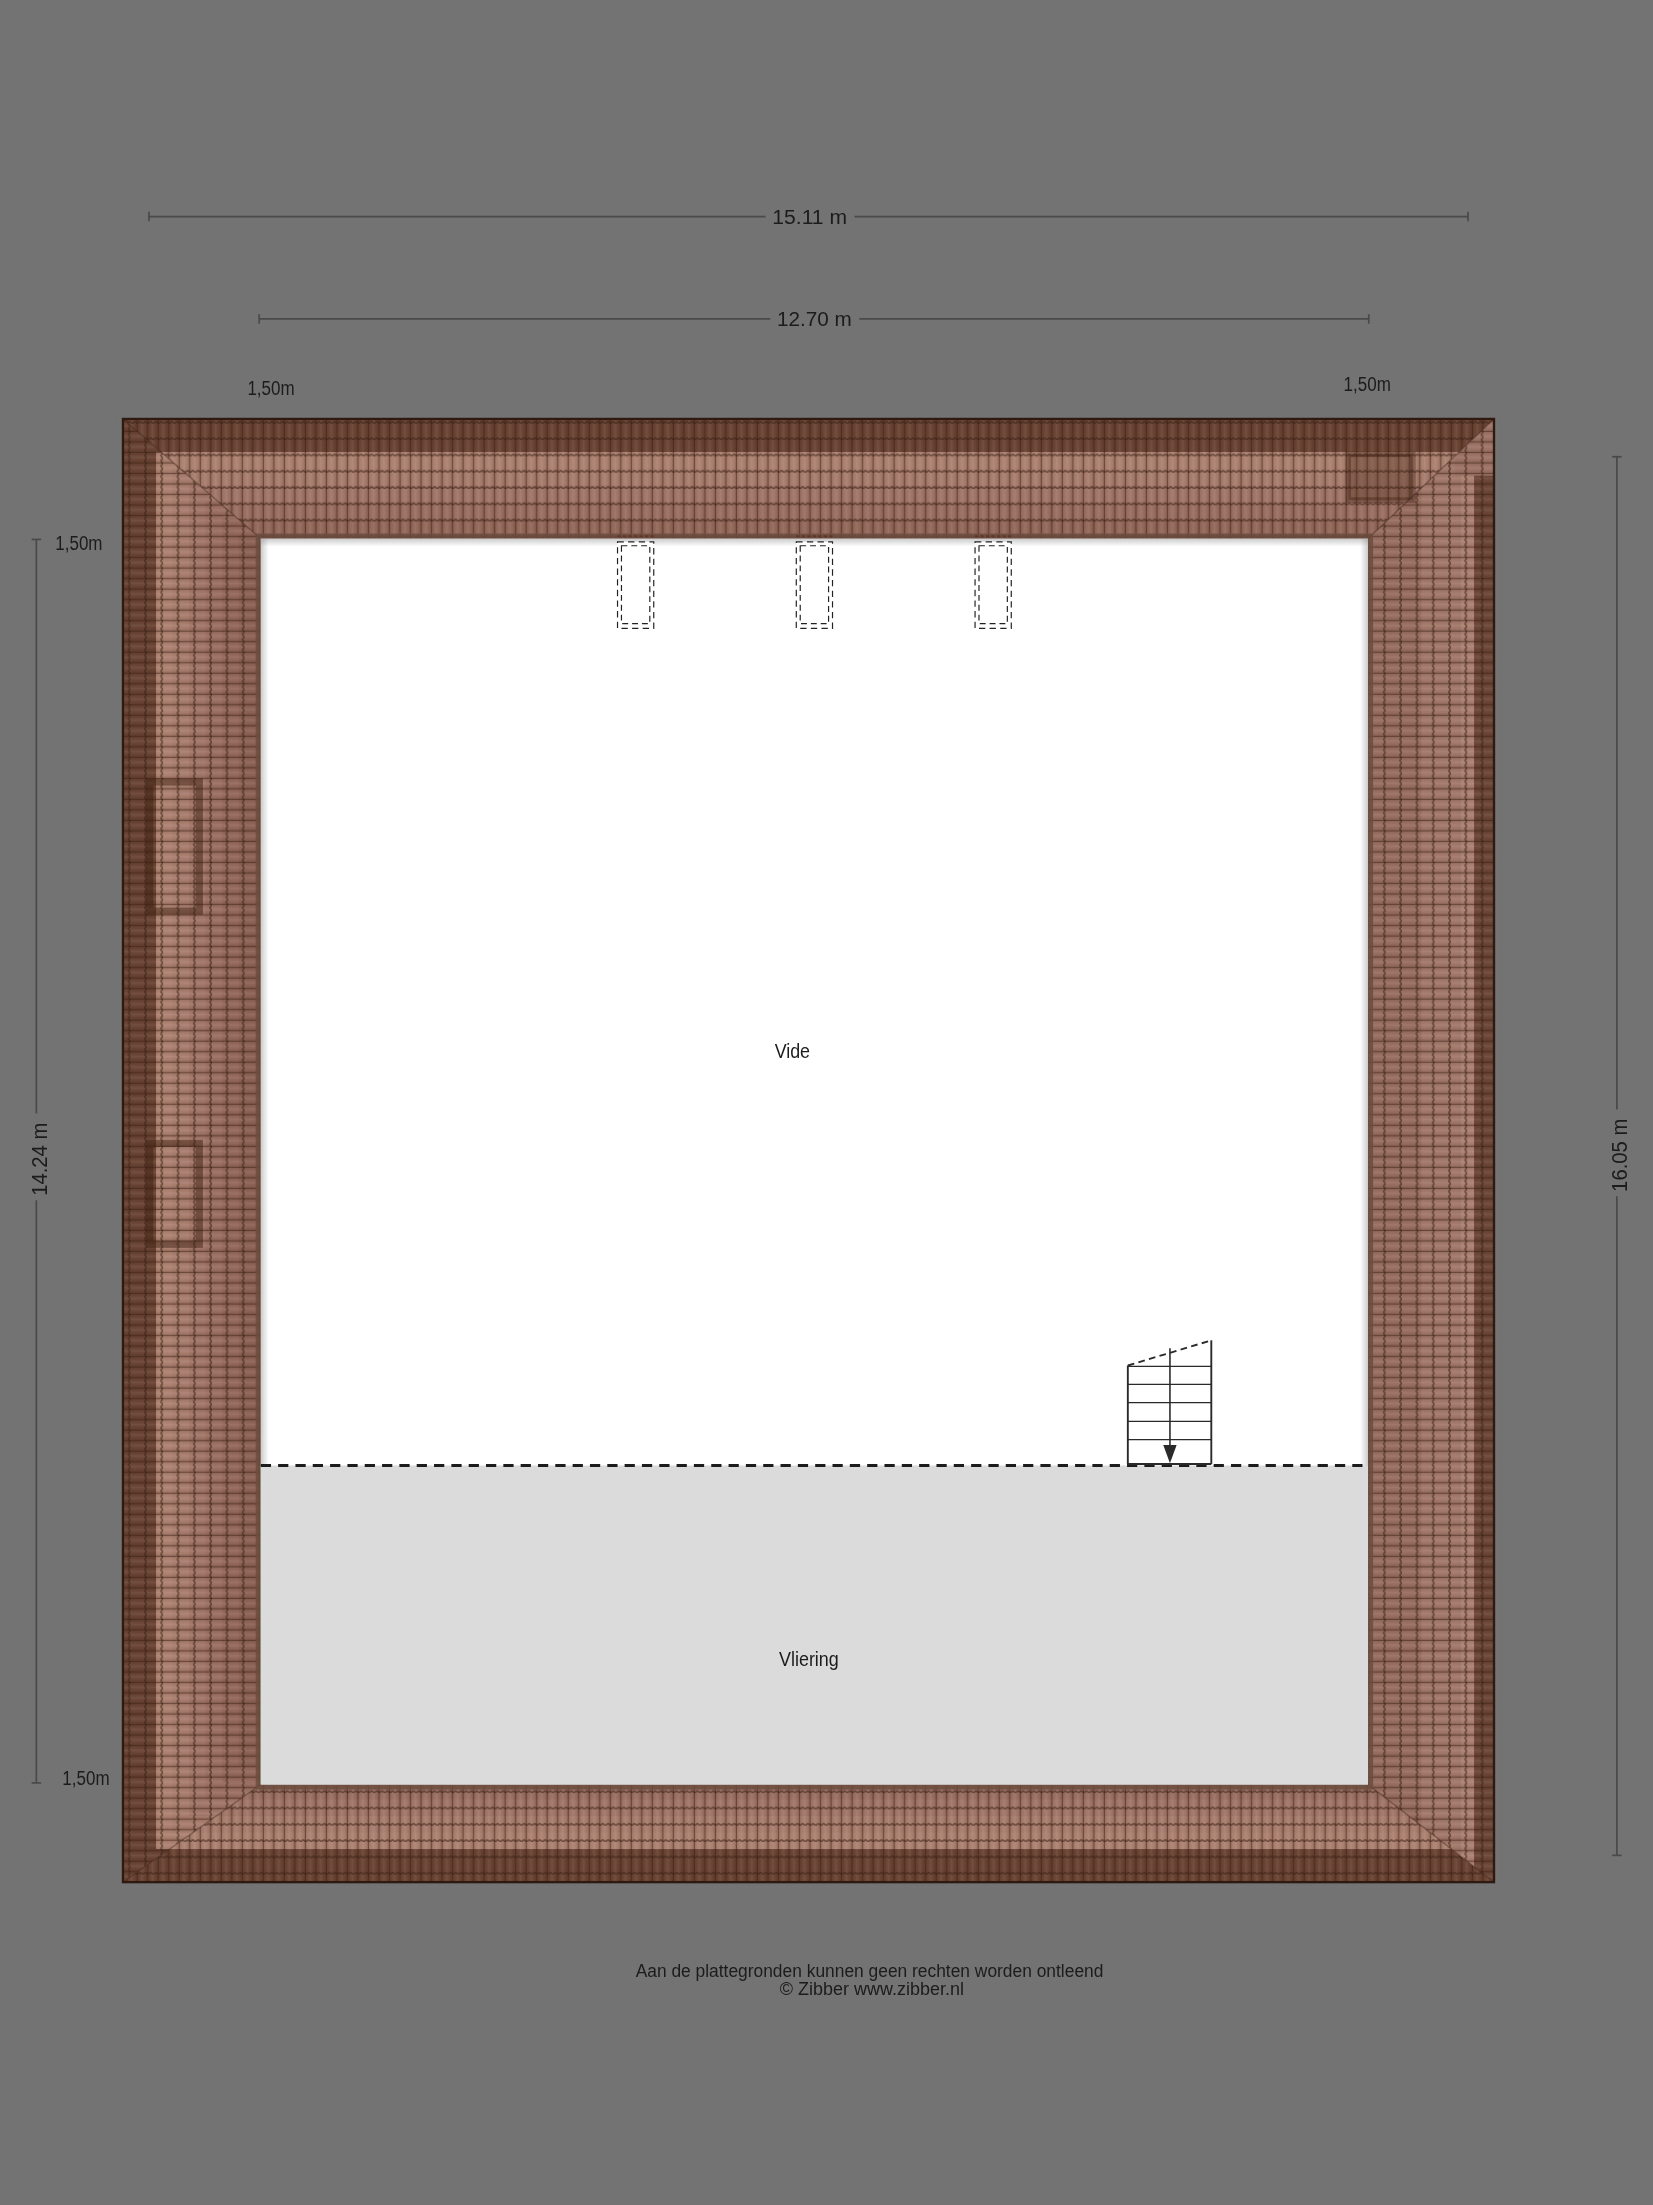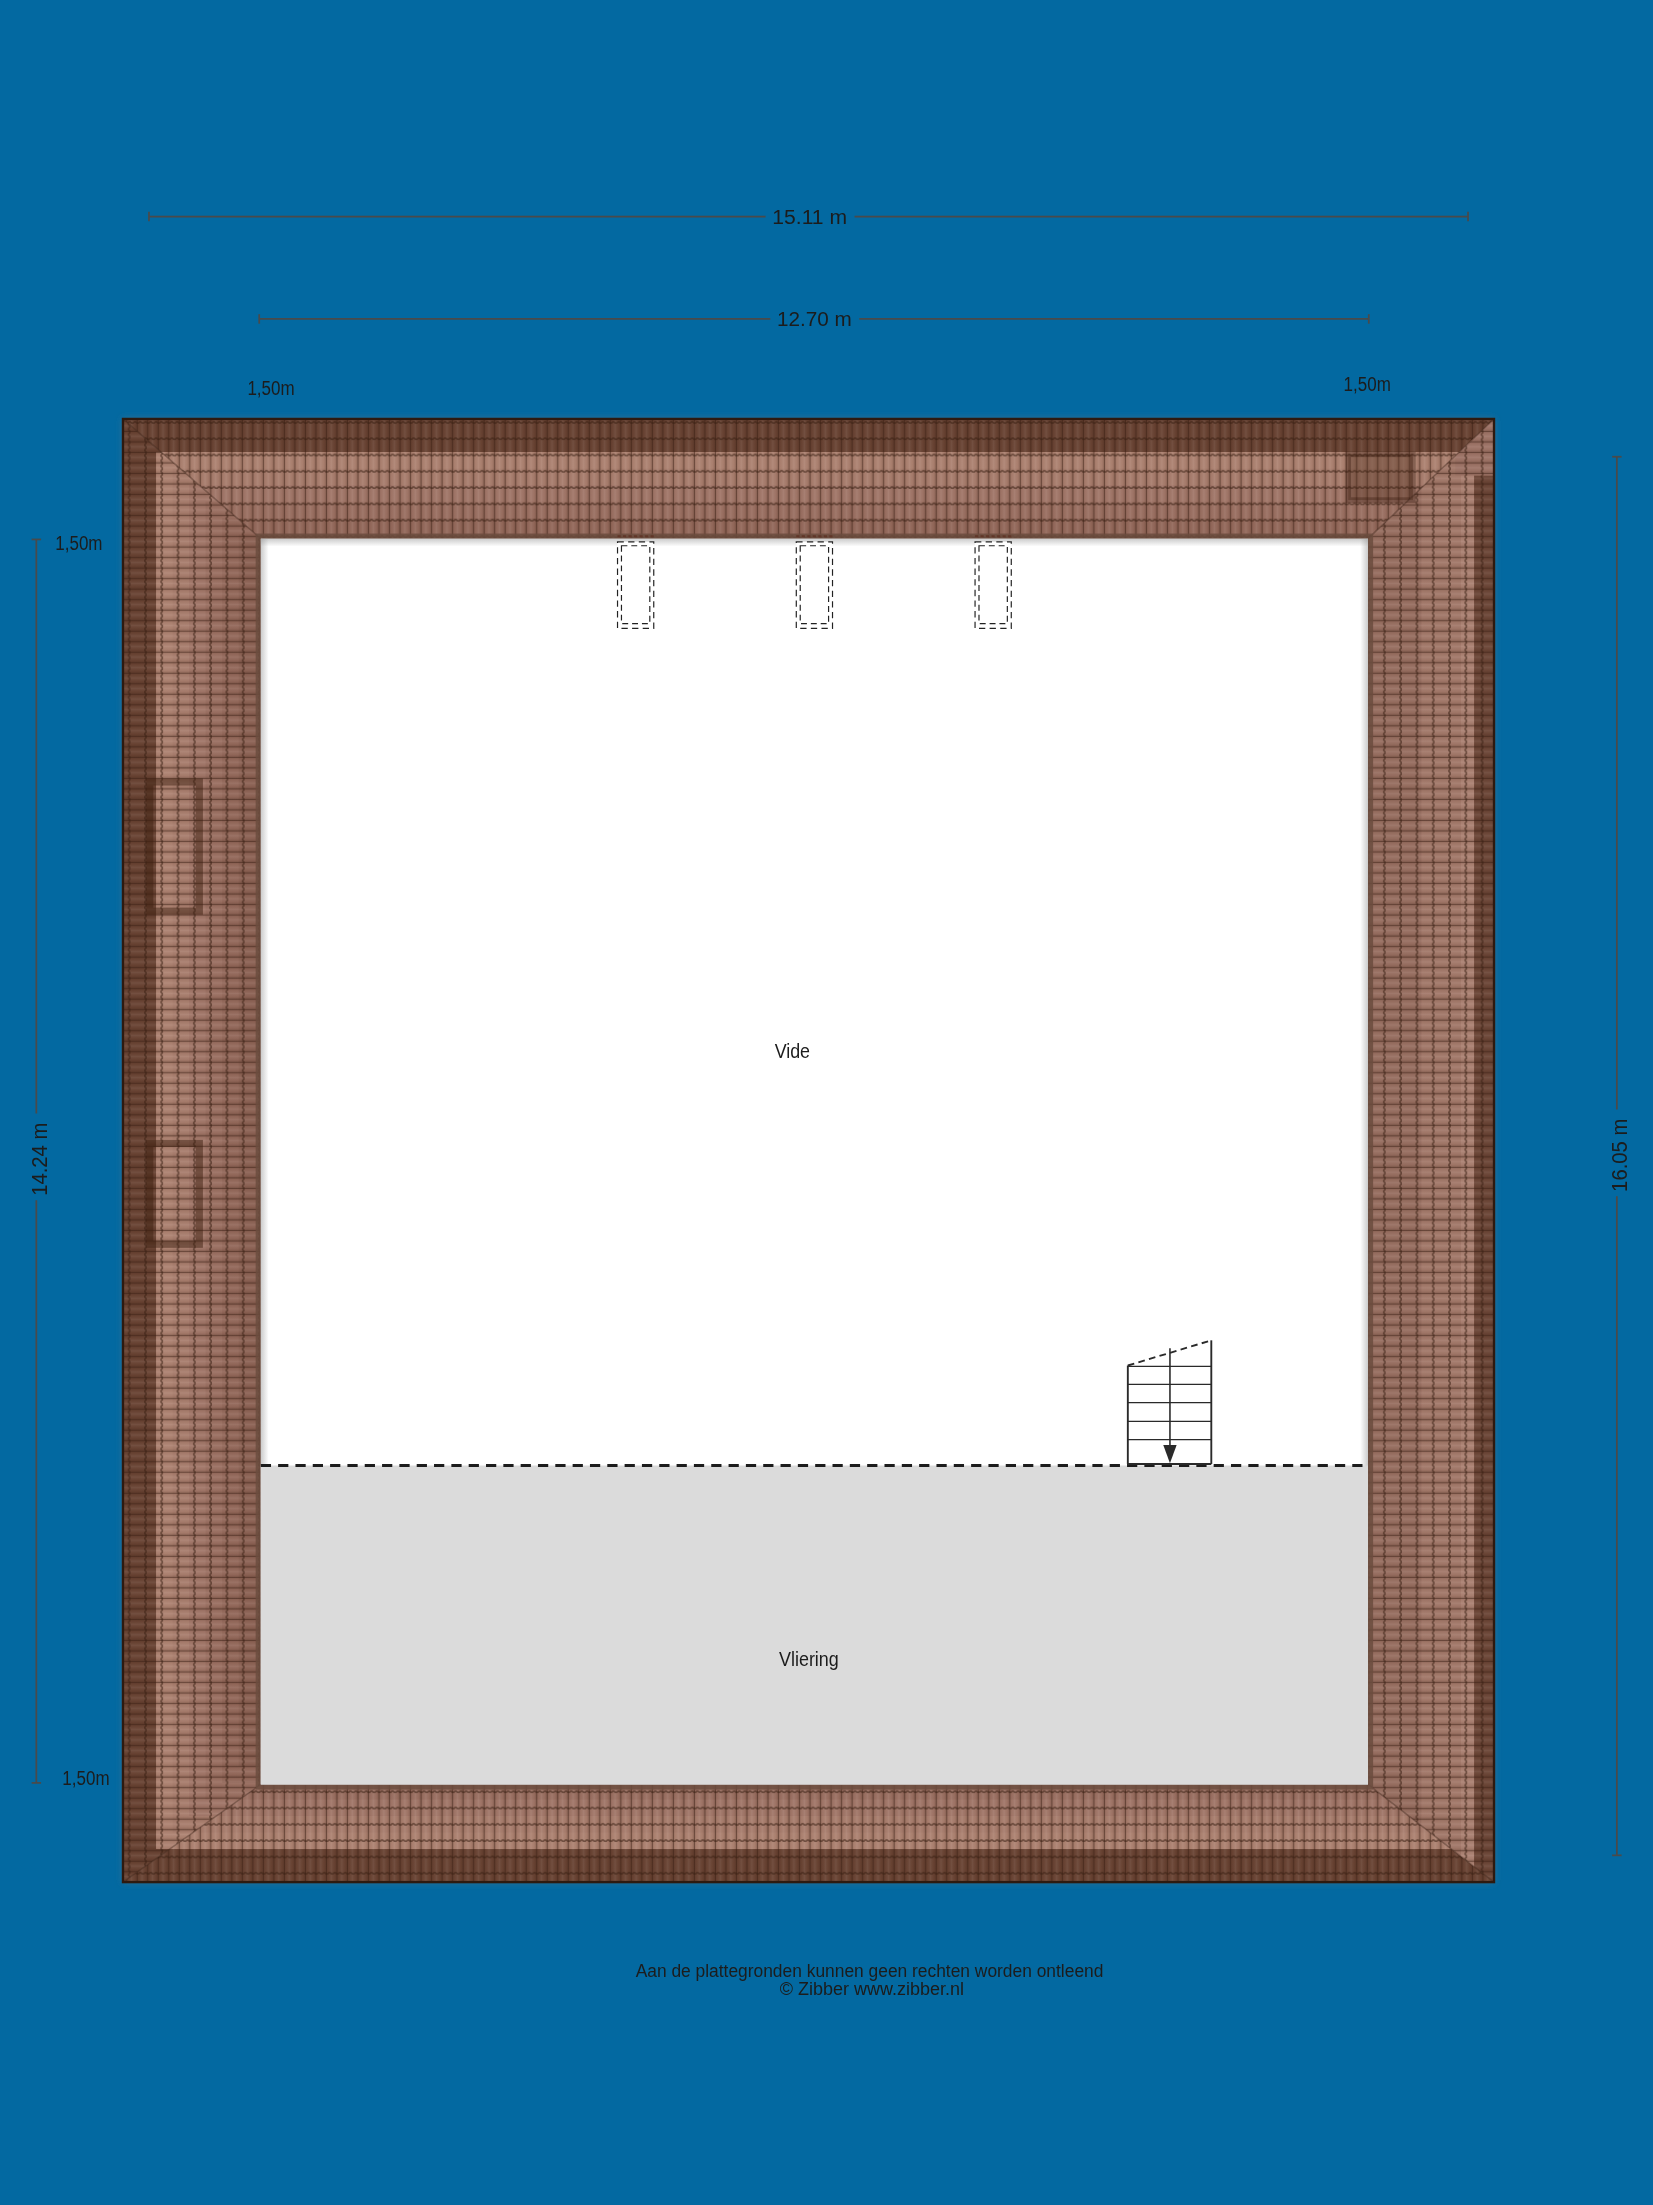--- a/index.html
+++ b/index.html
@@ -1,16 +1,16 @@
 <!DOCTYPE html>
 <html style="font-size:12.6px"><head>
 <meta charset="utf-8">
 <style>
   html,body{margin:0;padding:0;background:#ffffff;}
-  #page{position:relative;width:1654px;height:2205px;background:#0369a1;overflow:hidden;
+  #page{position:relative;width:1654px;height:2205px;background:#737373;overflow:hidden;
         font-family:"Liberation Sans", sans-serif;}
   svg{position:absolute;top:0;left:0;}
 </style>
 </head>
 <body>
 <div id="page">
 <svg width="1654" height="2205" viewBox="0 0 2100 2800">
   <defs>
     <linearGradient id="rollH" x1="0" y1="0" x2="1" y2="0">
       <stop offset="0" stop-color="#3a2014" stop-opacity="0.26"></stop>

